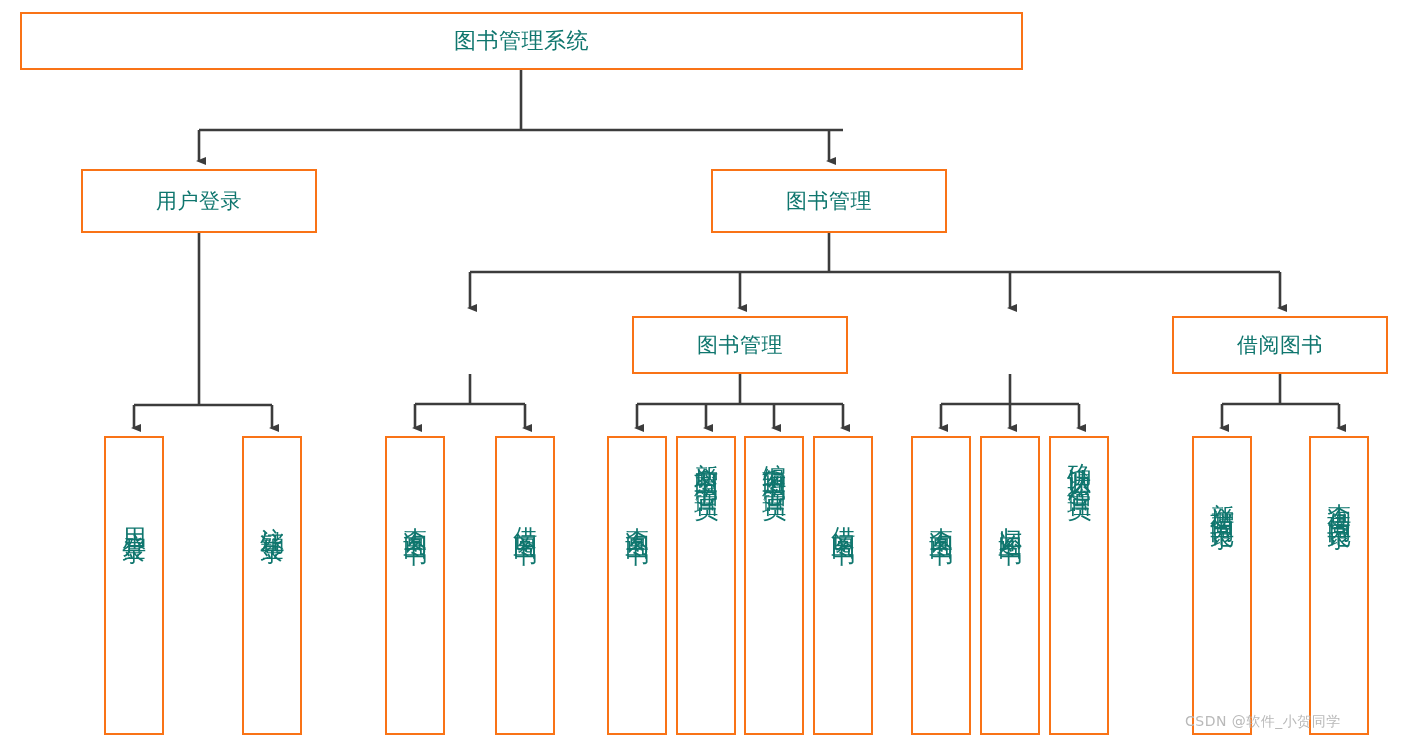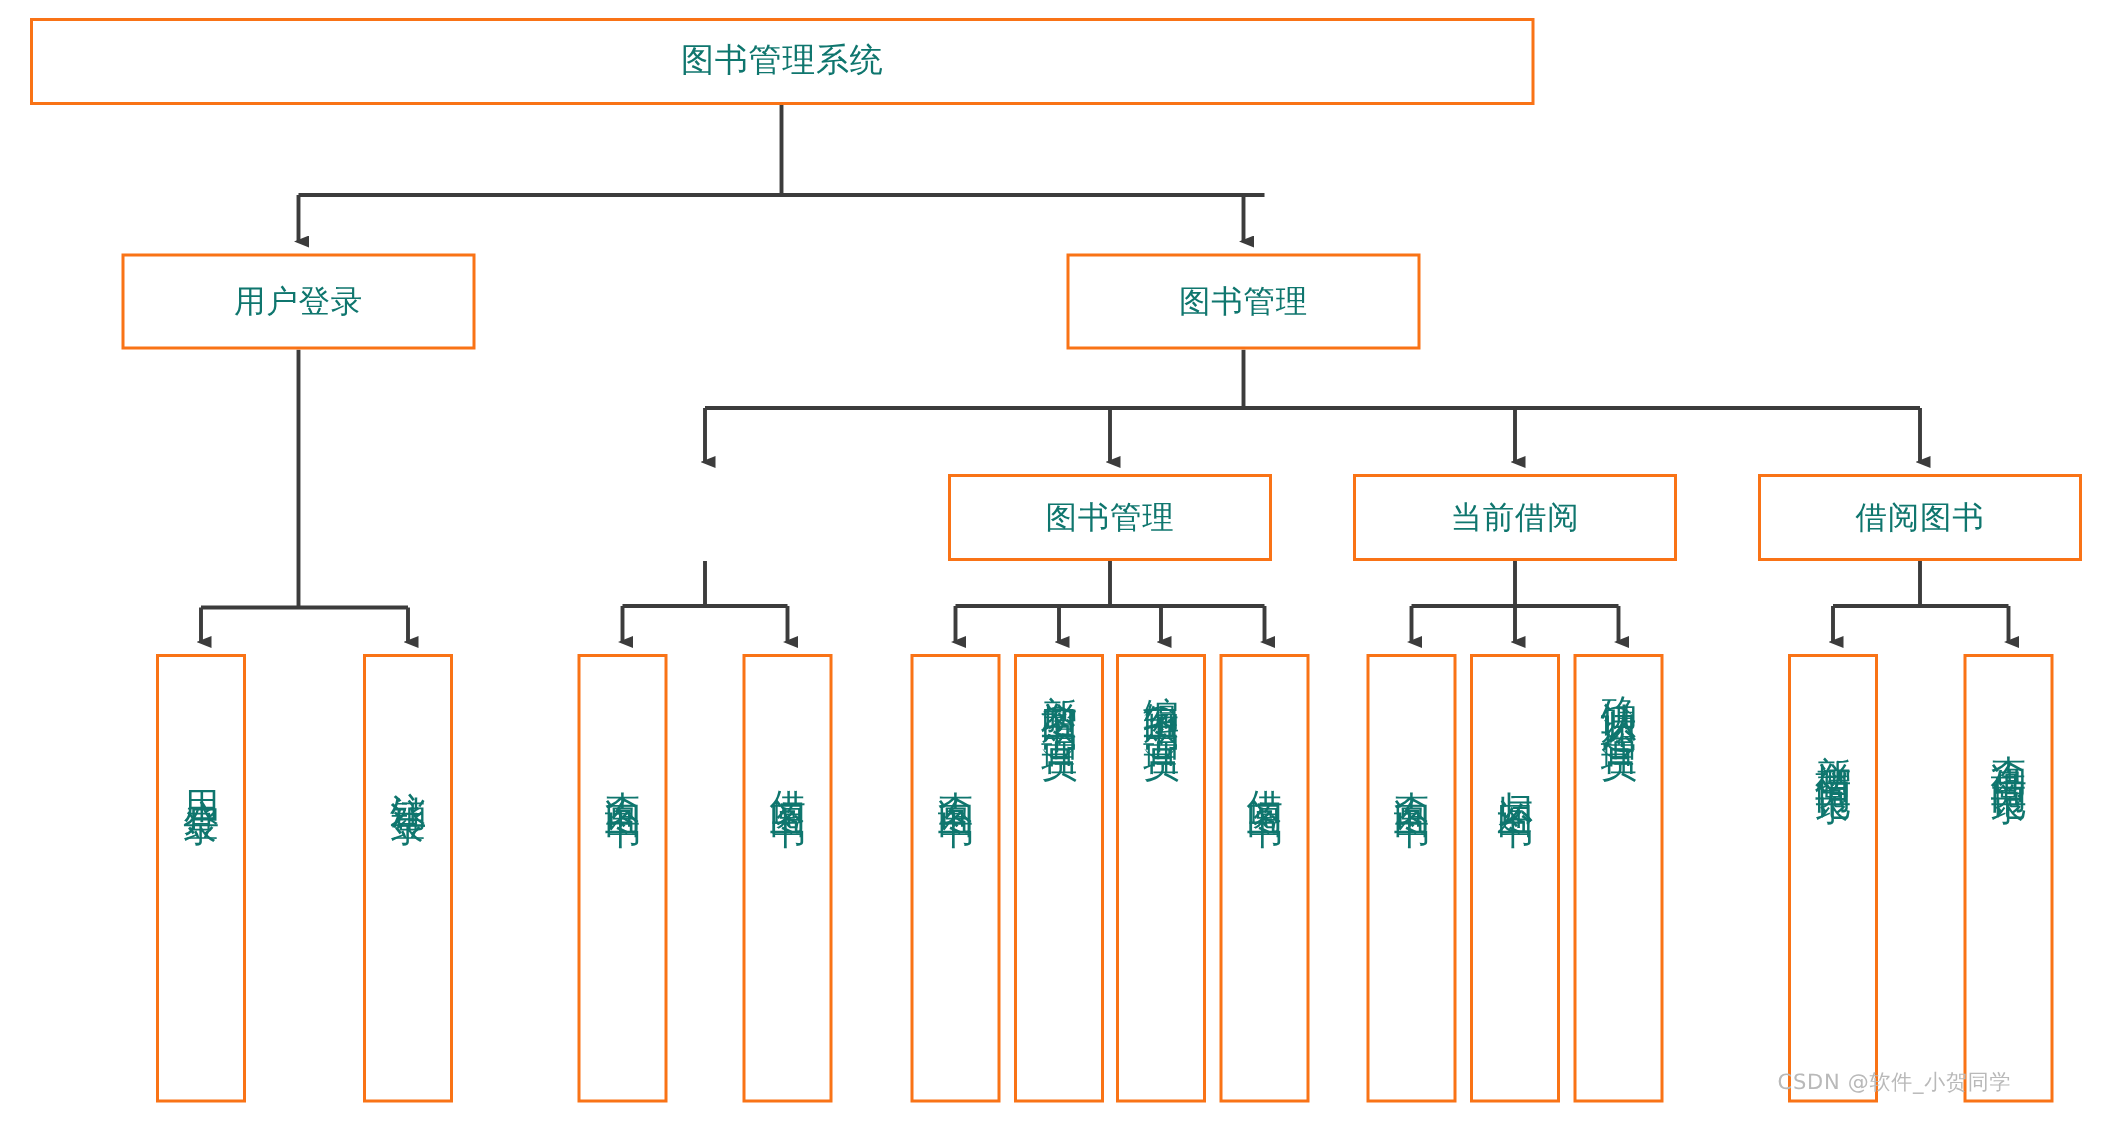--- a/index.html
+++ b/index.html
@@ -143,23 +143,20 @@
   <div class="node horizontal" style="left:81px; top:169px; width:236px; height:64px;">
     <span class="node-label">用户登录</span>
   </div>
   <div class="node horizontal" style="left:711px; top:169px; width:236px; height:64px;">
     <span class="node-label">图书管理</span>
   </div>
 
   <div class="node horizontal" style="left:632px; top:316px; width:216px; height:58px;">
     <span class="node-label">图书管理</span>
   </div>
-  <div class="node horizontal" style="left:902px; top:316px; width:216px; height:58px;">
-    <span class="node-label">当前借阅</span>
-  </div>
   <div class="node horizontal" style="left:1172px; top:316px; width:216px; height:58px;">
     <span class="node-label">借阅图书</span>
   </div>
 
   <div class="node vertical short" style="left:104px; top:436px; width:60px; height:299px;">
     <span class="node-label">用户登录</span>
   </div>
   <div class="node vertical short" style="left:242px; top:436px; width:60px; height:299px;">
     <span class="node-label">注销登录</span>
   </div>

